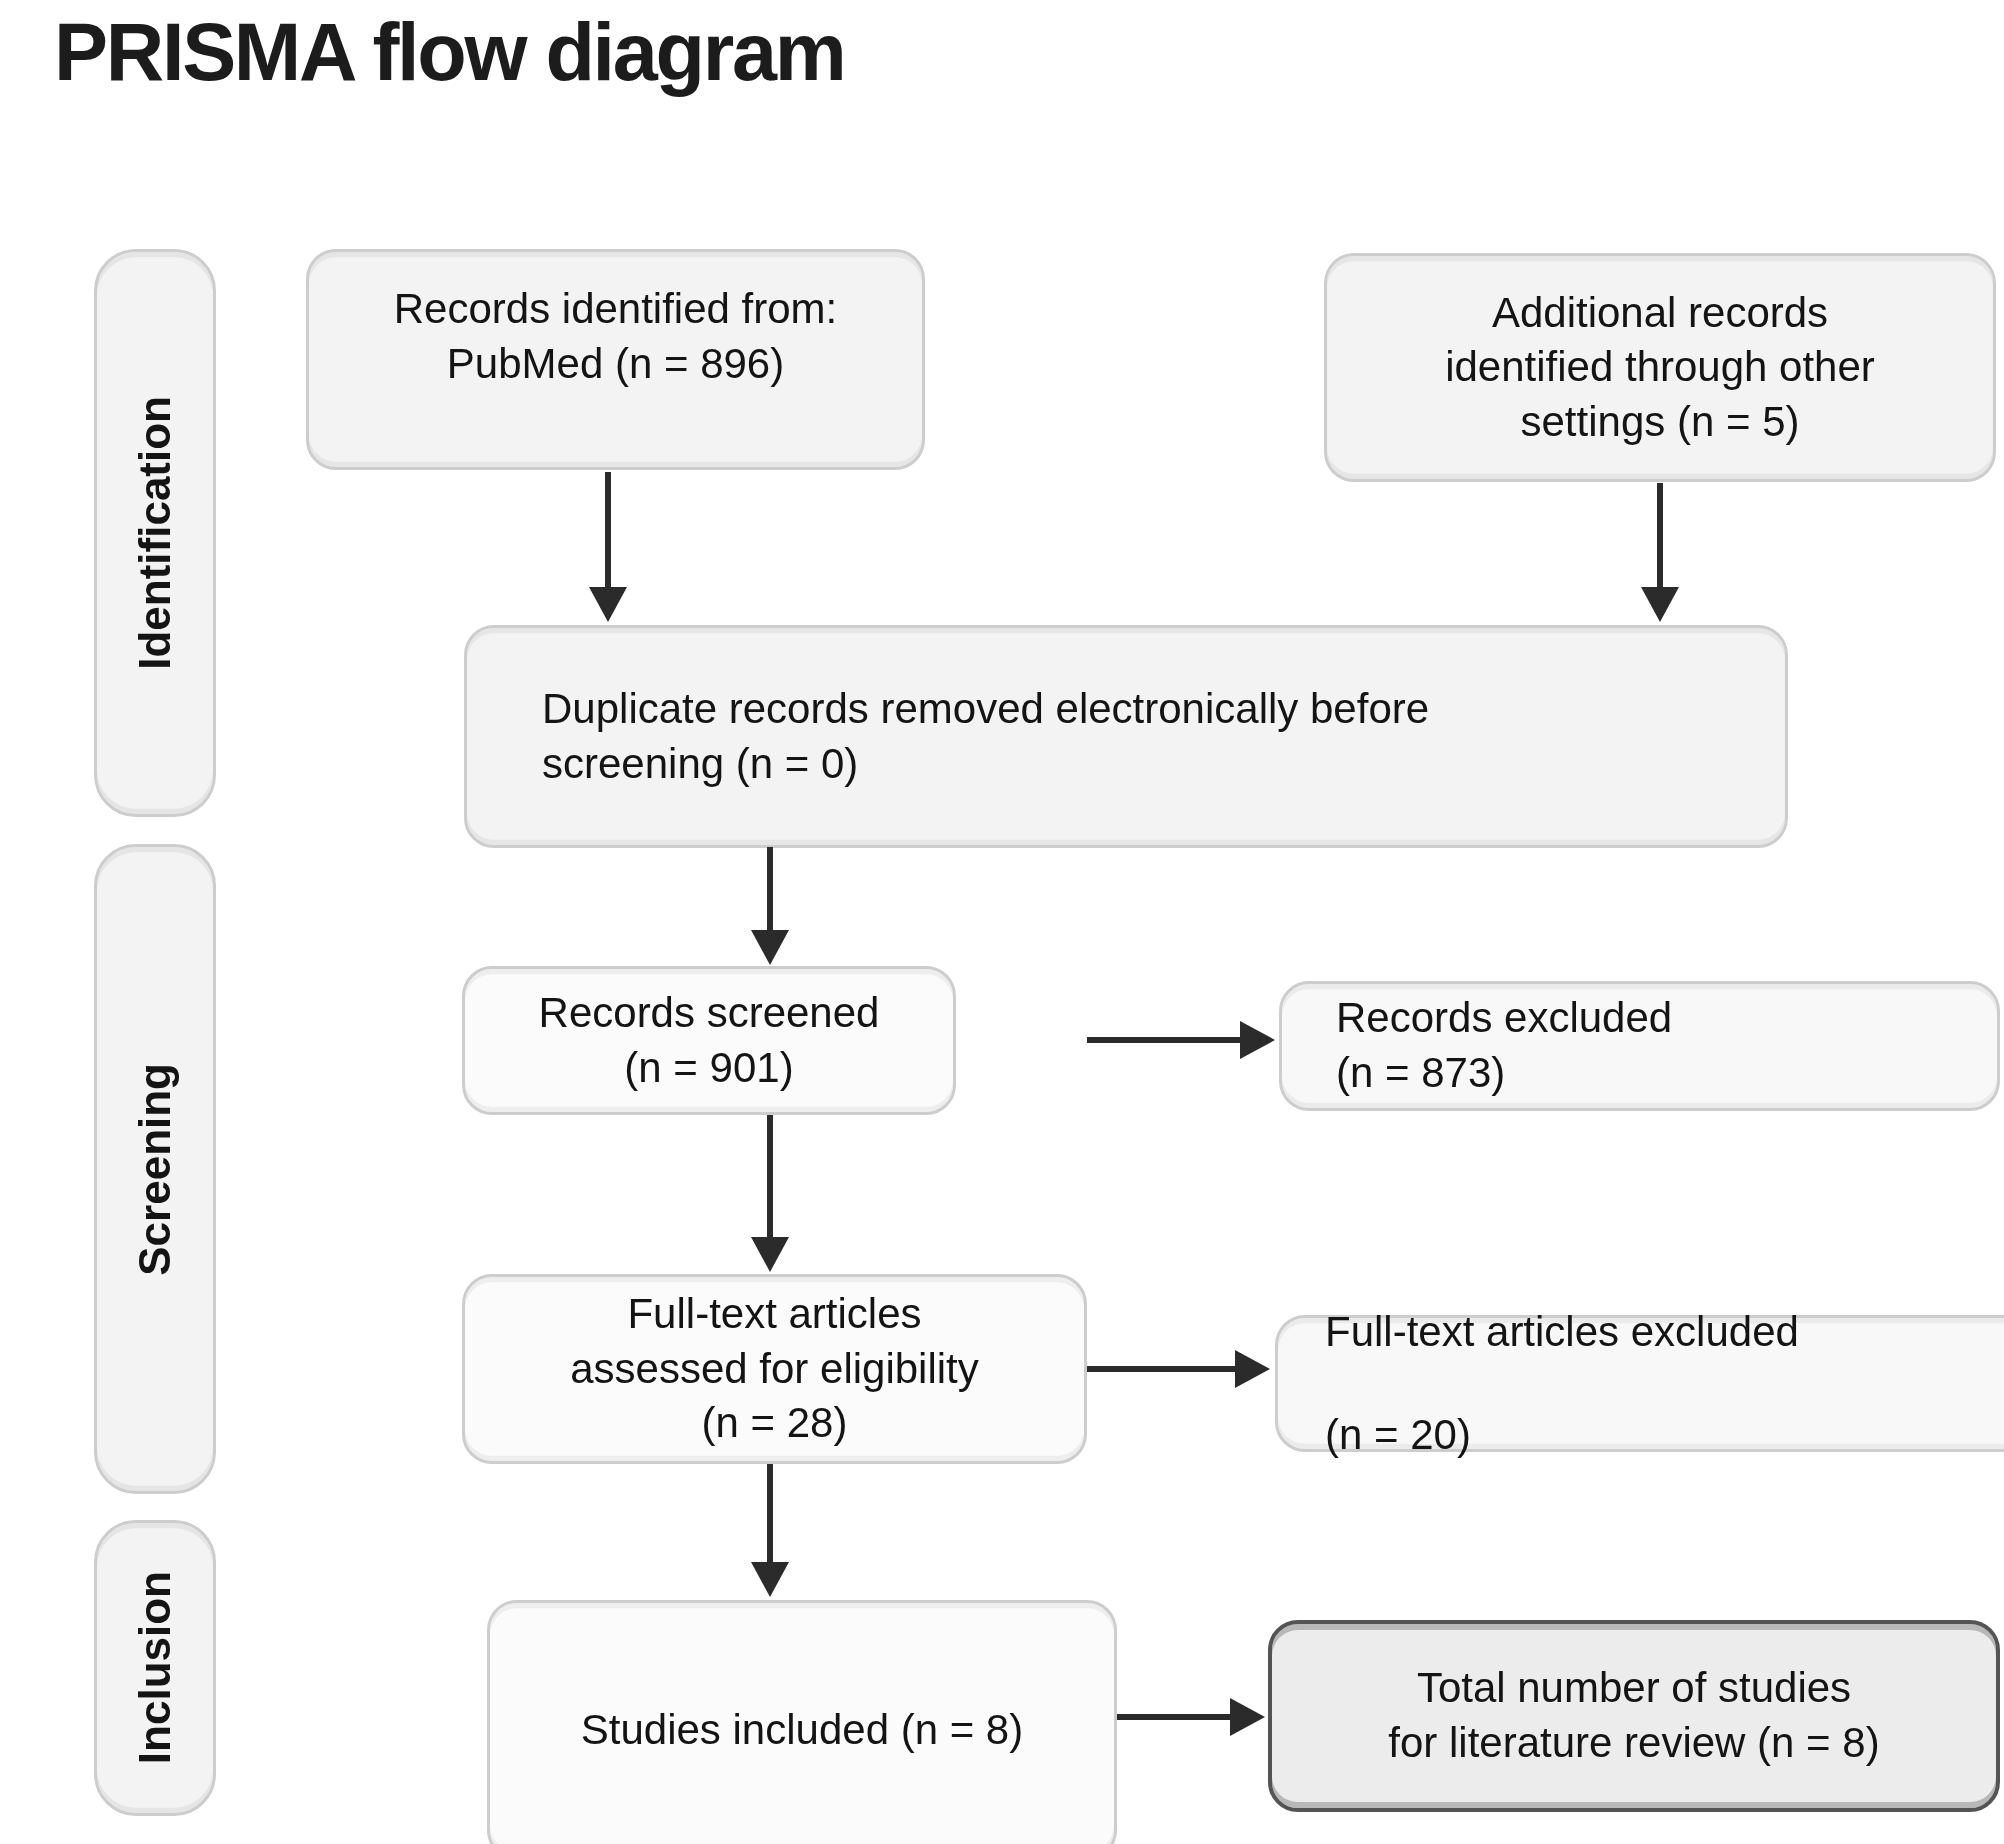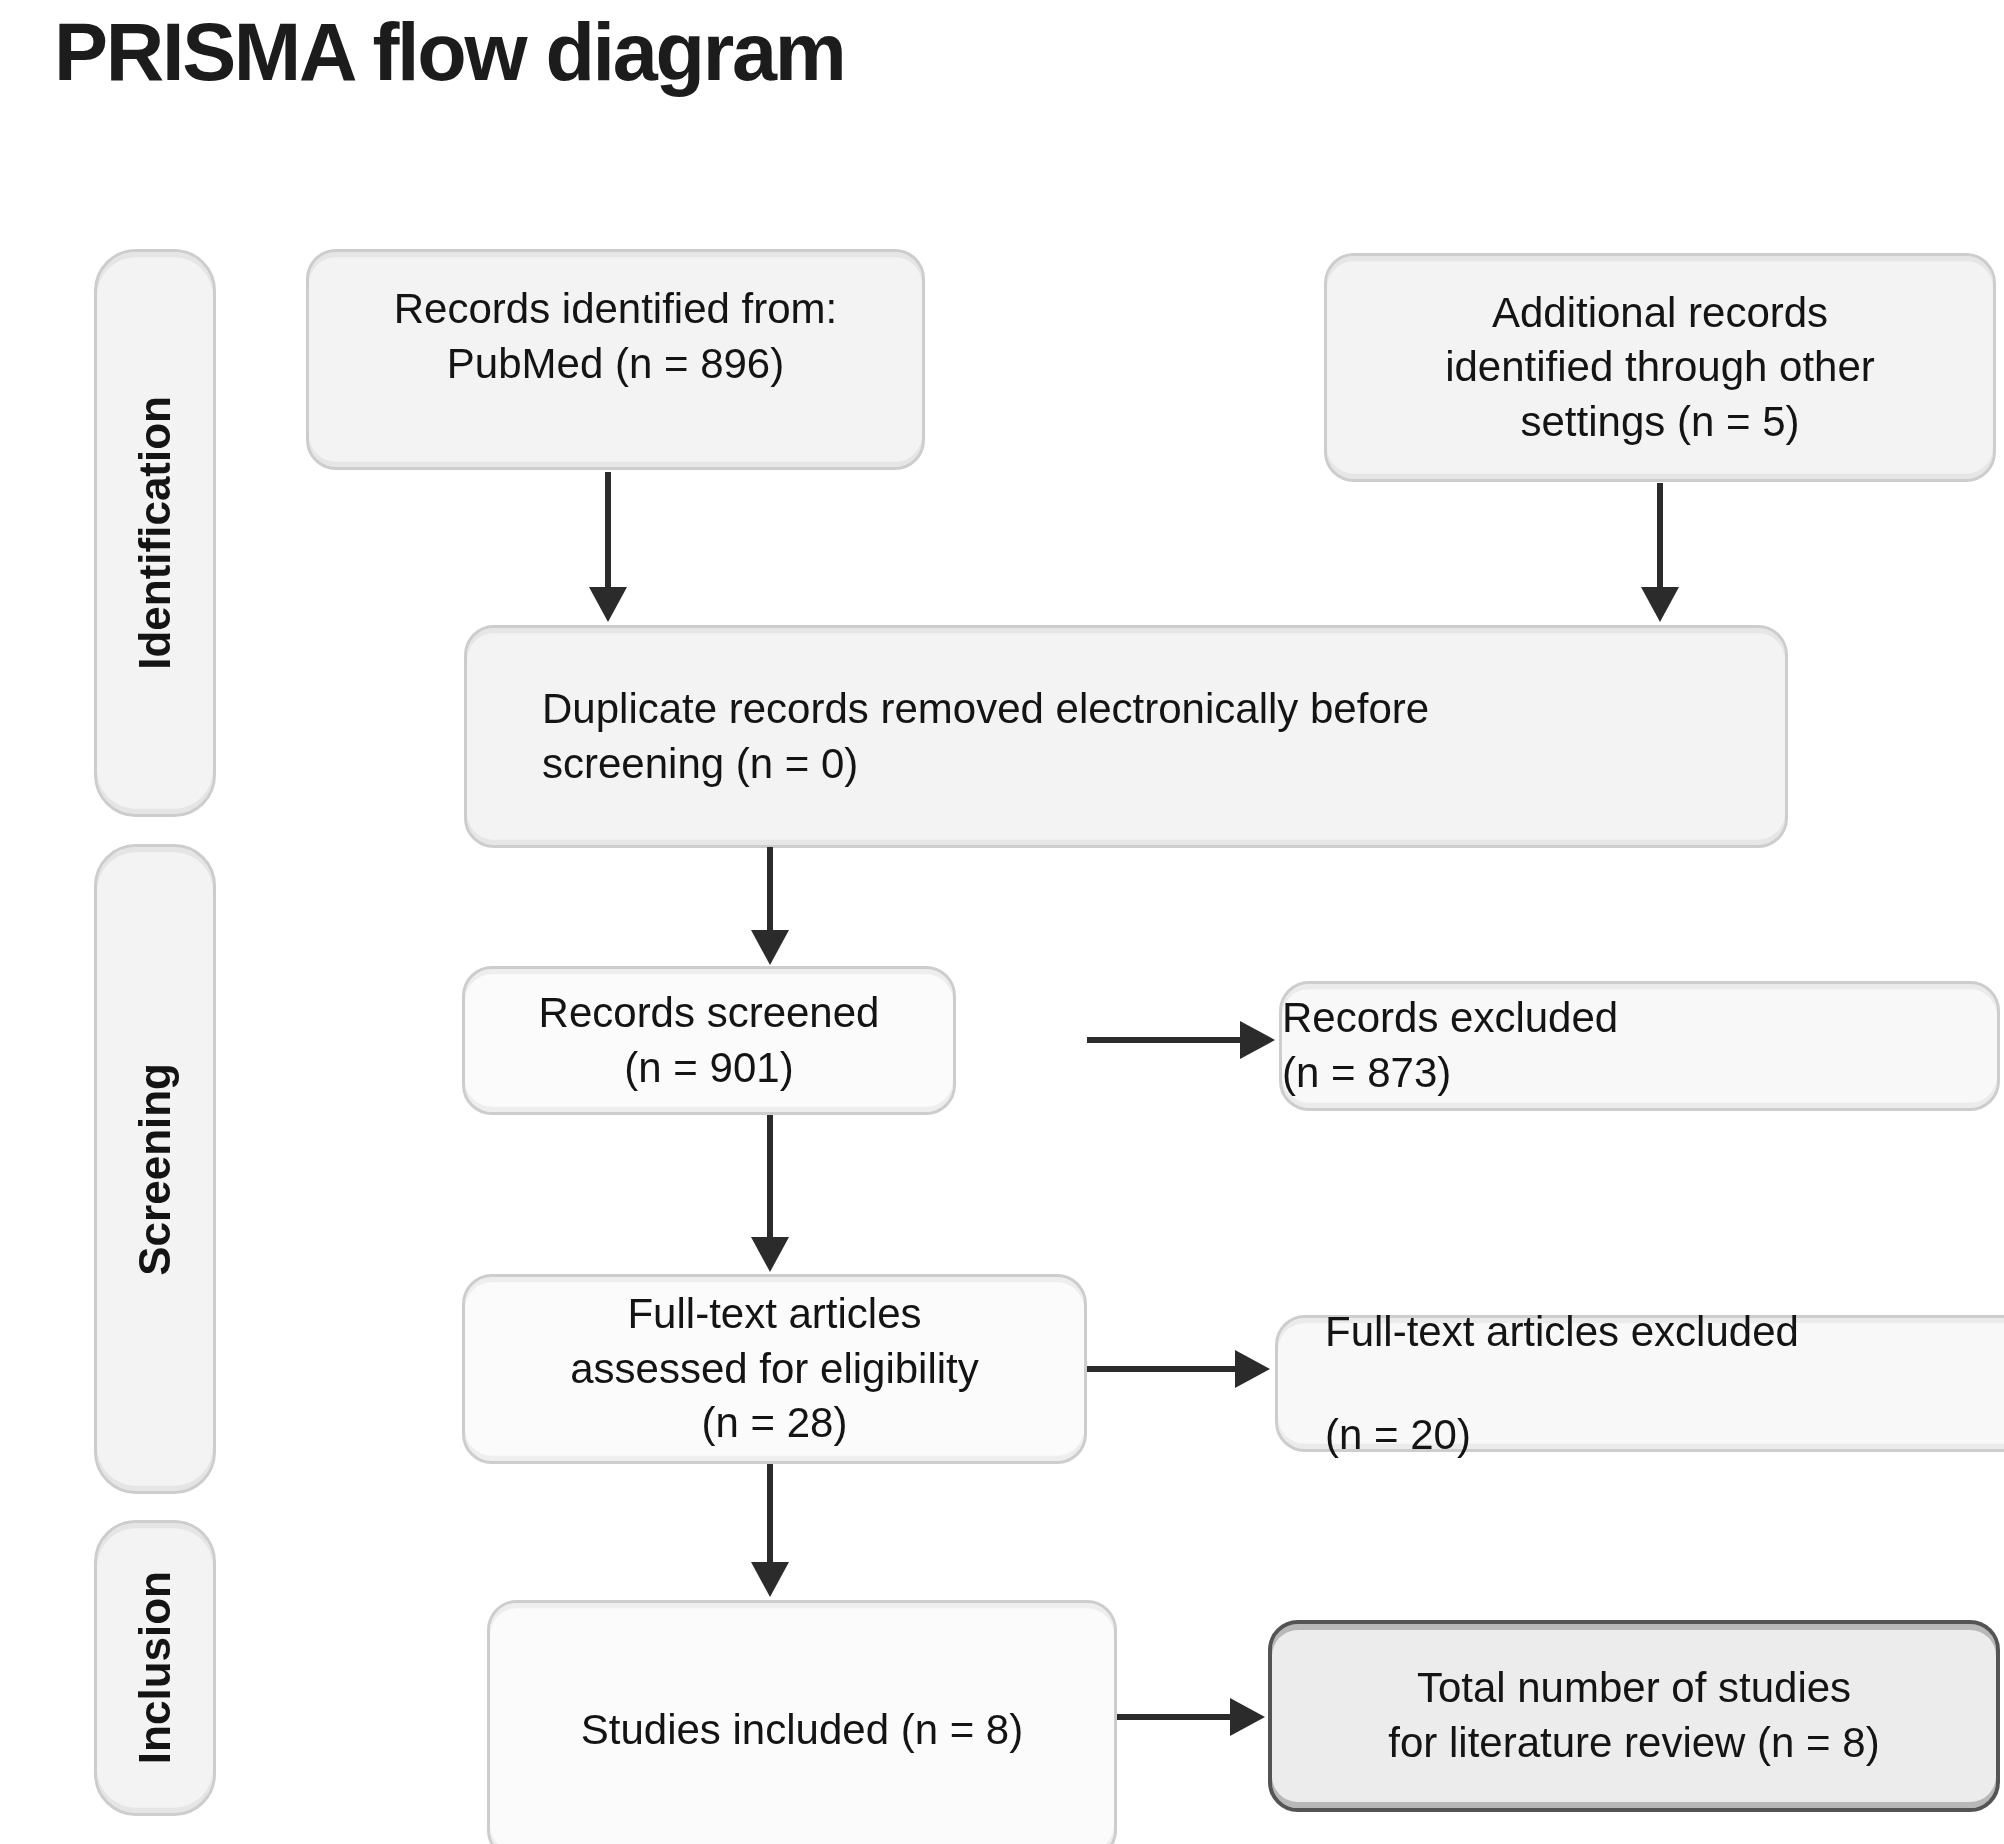--- a/index.html
+++ b/index.html
@@ -101,21 +101,21 @@
   <div class="box left" style="left:464px;top:625px;width:1324px;height:223px;padding-left:75px;padding-right:45px;">
     <div class="ln">Duplicate records removed electronically before</div>
     <div class="ln">screening (n = 0)</div>
   </div>
 
   <div class="box center bright" style="left:462px;top:966px;width:494px;height:149px;">
     <div class="ln">Records screened</div>
     <div class="ln">(n = 901)</div>
   </div>
 
-  <div class="box left soft" style="left:1279px;top:981px;width:721px;height:130px;">
+  <div class="box left soft" style="left:1279px;top:981px;width:721px;height:130px;padding-left:54px;">
     <div class="ln">Records excluded</div>
     <div class="ln">(n = 873)</div>
   </div>
 
   <div class="box center bright" style="left:462px;top:1274px;width:625px;height:190px;">
     <div class="ln">Full-text articles</div>
     <div class="ln">assessed for eligibility</div>
     <div class="ln">(n = 28)</div>
   </div>
 

